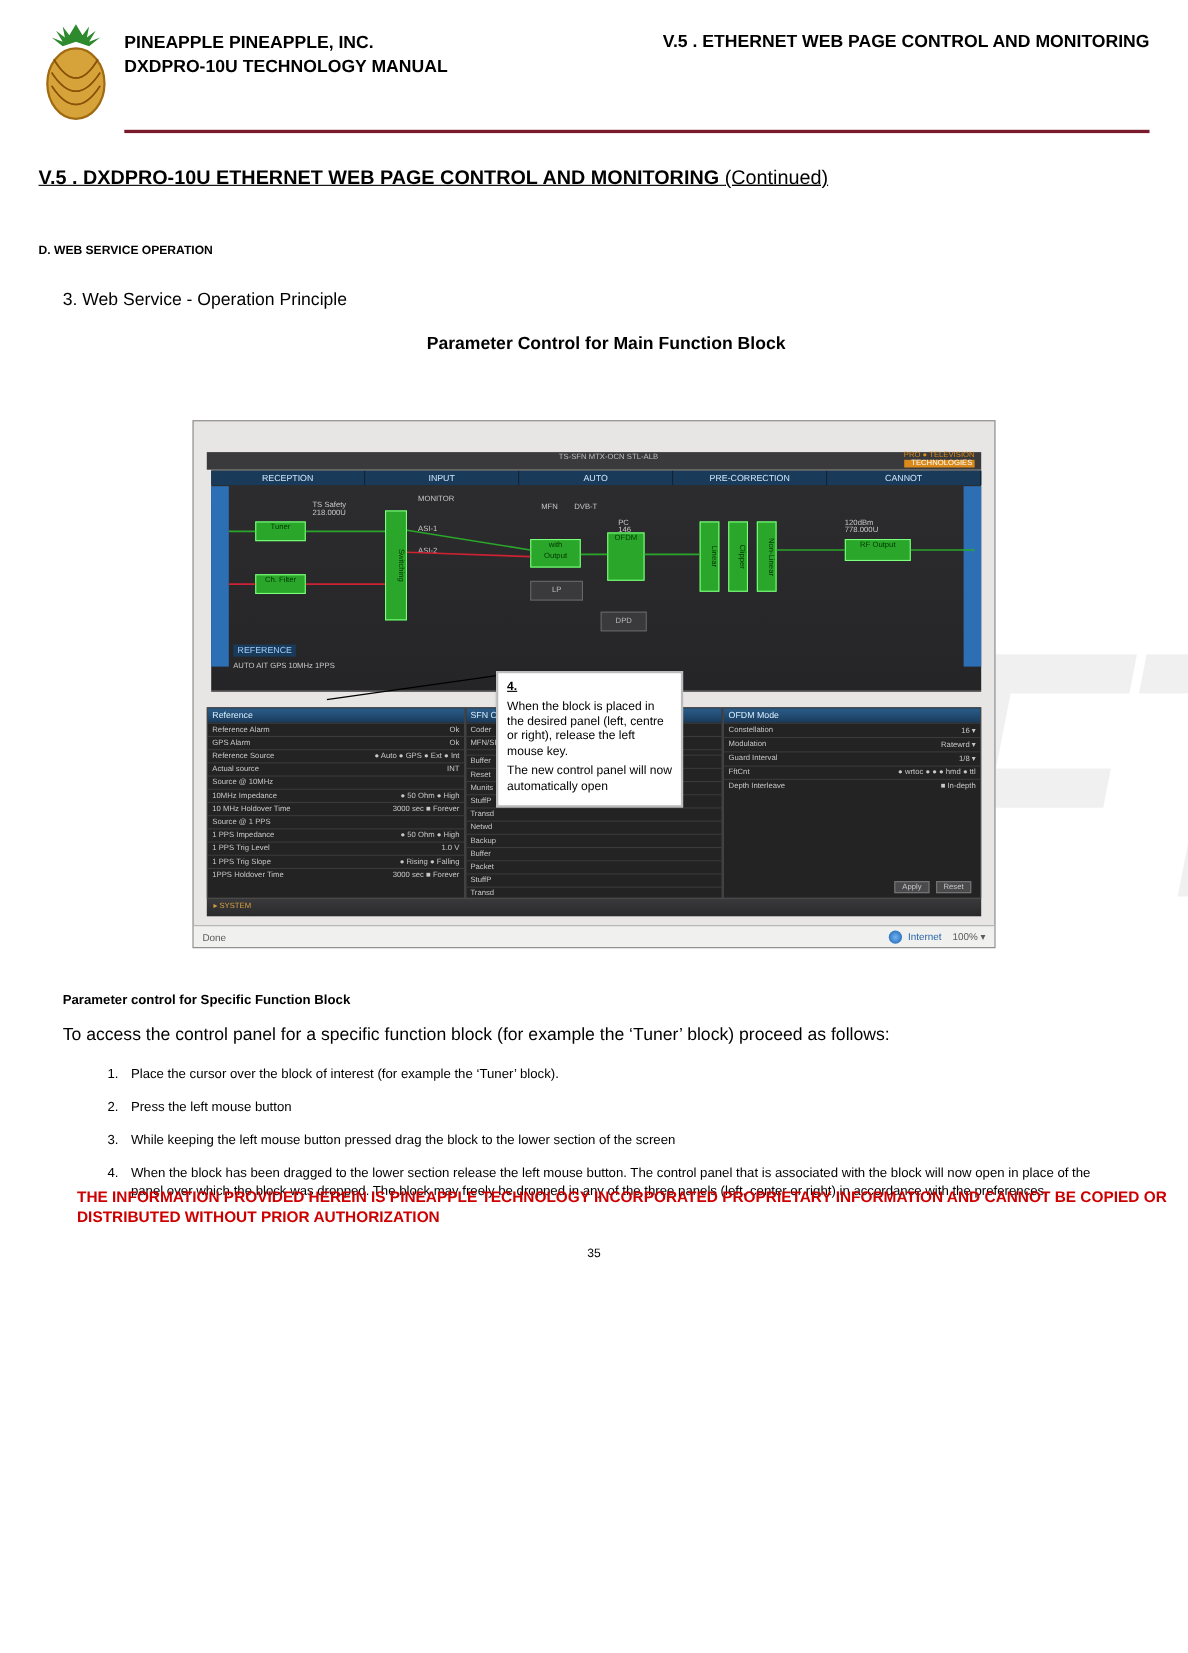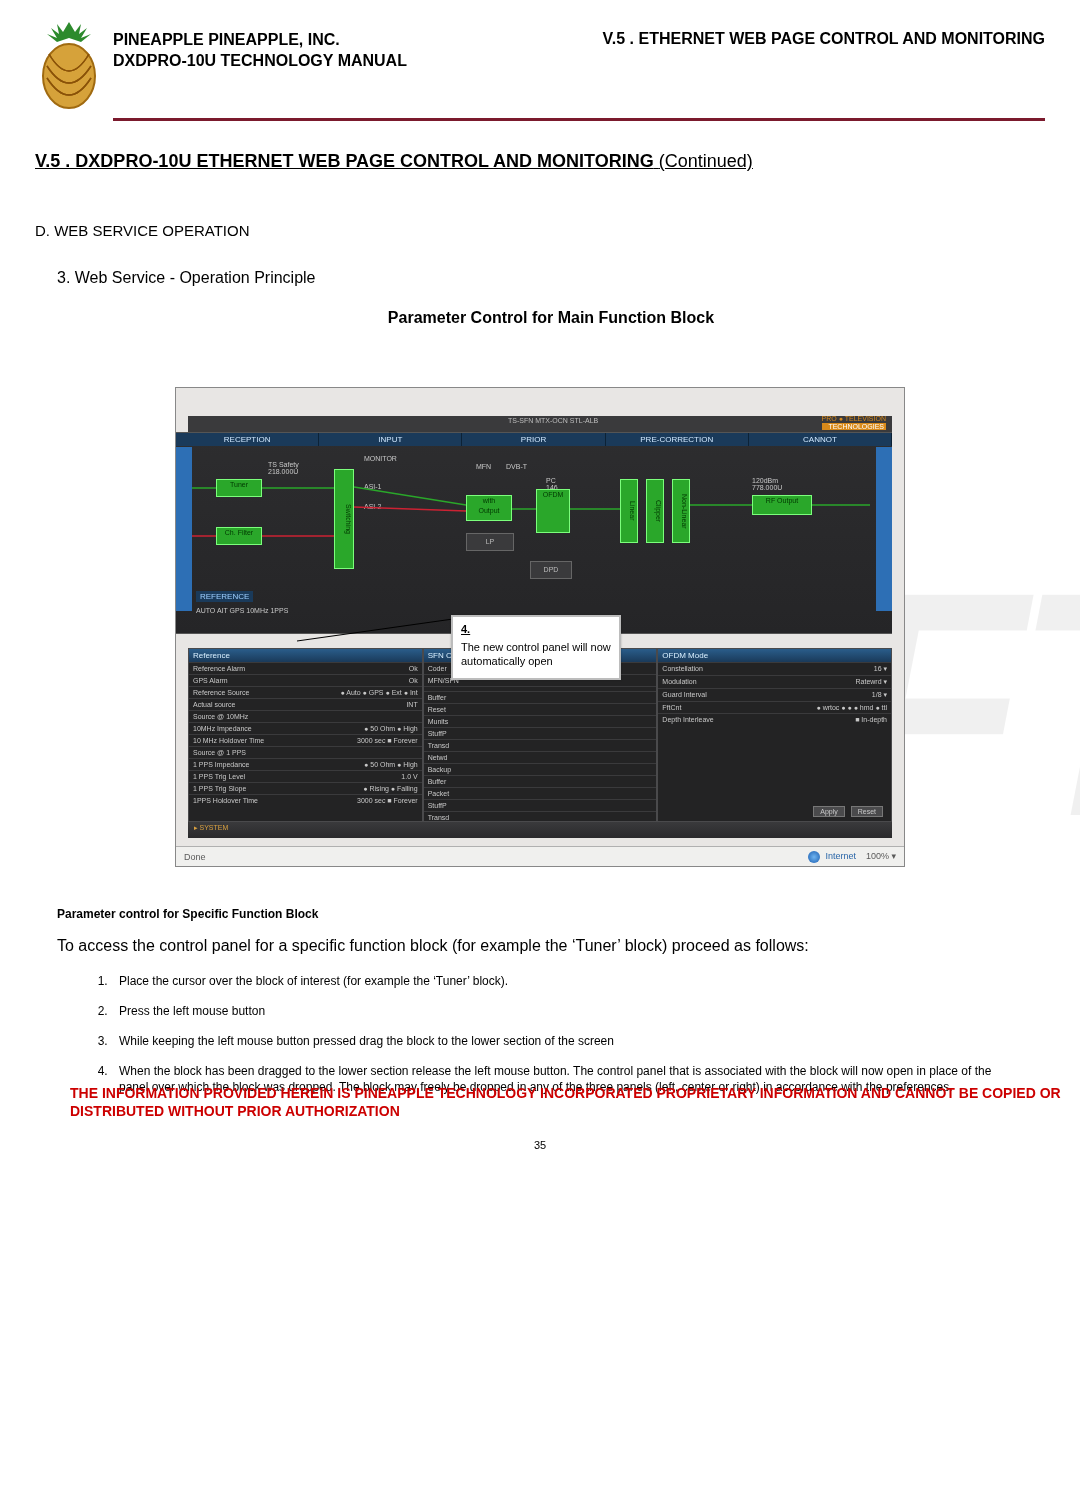--- a/index.html
+++ b/index.html
@@ -44,21 +44,21 @@
     border-top: 3px solid #7b1a2d;
     margin: 0 0 30px 78px;
   }
   .section-title {
     font-weight: bold;
     font-size: 18px;
     text-decoration: underline;
     margin: 0 0 50px 0;
   }
   .cont { text-decoration: underline; font-weight: normal; }
-  .h-d { font-weight: normal; font-size: 15px; margin: 0 0 30px 0; }
+  .h-d { font-weight: bold; font-size: 11px; margin: 0 0 30px 0; }
   .h-3 { font-weight: normal; font-size: 16px; margin: 0 0 22px 22px; }
   .h-param { font-weight: bold; font-size: 16px; margin: 0 0 60px 22px; text-align: center; }
   .h-param2 { font-weight: bold; font-size: 12px; margin: 40px 0 14px 22px; }
   .body-p { font-size: 16px; margin: 0 0 16px 22px; line-height: 1.35; }
   ol.steps {
     font-size: 12px;
     margin: 0 0 0 50px;
     padding: 0 36px 0 26px;
     line-height: 1.35;
   }
@@ -80,21 +80,21 @@
     overflow: hidden;
   }
   .topbar {
     position: absolute;
     top: 28px; left: 12px; right: 12px;
     height: 16px;
     background: #3a3a3c;
   }
   .blocks-band {
     position: absolute;
-    top: 44px; left: 0; right: 12px;
+    top: 44px; left: 16px; right: 12px;
     height: 200px;
     background: linear-gradient(#2d2d2f,#252527);
     border-top: 1px solid #555;
     border-bottom: 1px solid #555;
   }
   .band-headers { display: flex; }
   .band-headers div {
     flex: 1;
     background: #1a3a5a;
     color: #d0e8ff;
@@ -277,21 +277,21 @@
         <div class="brand-logo" style="position:absolute;right:6px;top:-1px">
           <div>PRO ● TELEVISION</div>
           <div style="background:#d98a1a;color:#fff;padding:0 2px">TECHNOLOGIES</div>
         </div>
       </div>
 
       <div class="blocks-band">
         <div class="band-headers">
           <div>RECEPTION</div>
           <div>INPUT</div>
-          <div>PRIOR</div>
+          <div>AUTO</div>
           <div>PRE-CORRECTION</div>
           <div>CANNOT</div>
         </div>
 
         <div class="vline-blue" style="left:0;top:14px;height:164px"></div>
         <div class="vline-blue" style="right:0;top:14px;height:164px"></div>
 
         <div class="block" style="left:40px;top:46px;width:46px;height:18px">Tuner</div>
         <div style="position:absolute;left:92px;top:28px;font-size:7px;color:#c8c8c8;white-space:pre">TS Safety
 218.000U</div>
@@ -492,20 +492,21 @@
         </span>
       </div>
     </div>
 
     <svg class="callout-line">
       <line x1="0" y1="28" x2="156" y2="6" stroke="#000" stroke-width="1"></line>
     </svg>
 
     <div class="callout">
       <span class="co-num">4.</span>
+      <p>When the block is placed in the desired panel (left, centre or right), release the left mouse key.</p>
       <p>The new control panel will now automatically open</p>
     </div>
   </div>
 
   <p class="h-param2">Parameter control for Specific Function Block</p>
   <p class="body-p">To access the control panel for a specific function block (for example the ‘Tuner’ block) proceed as follows:</p>
 
   <ol class="steps">
     <li>Place the cursor over the block of interest (for example the ‘Tuner’ block).</li>
     <li>Press the left mouse button</li>

